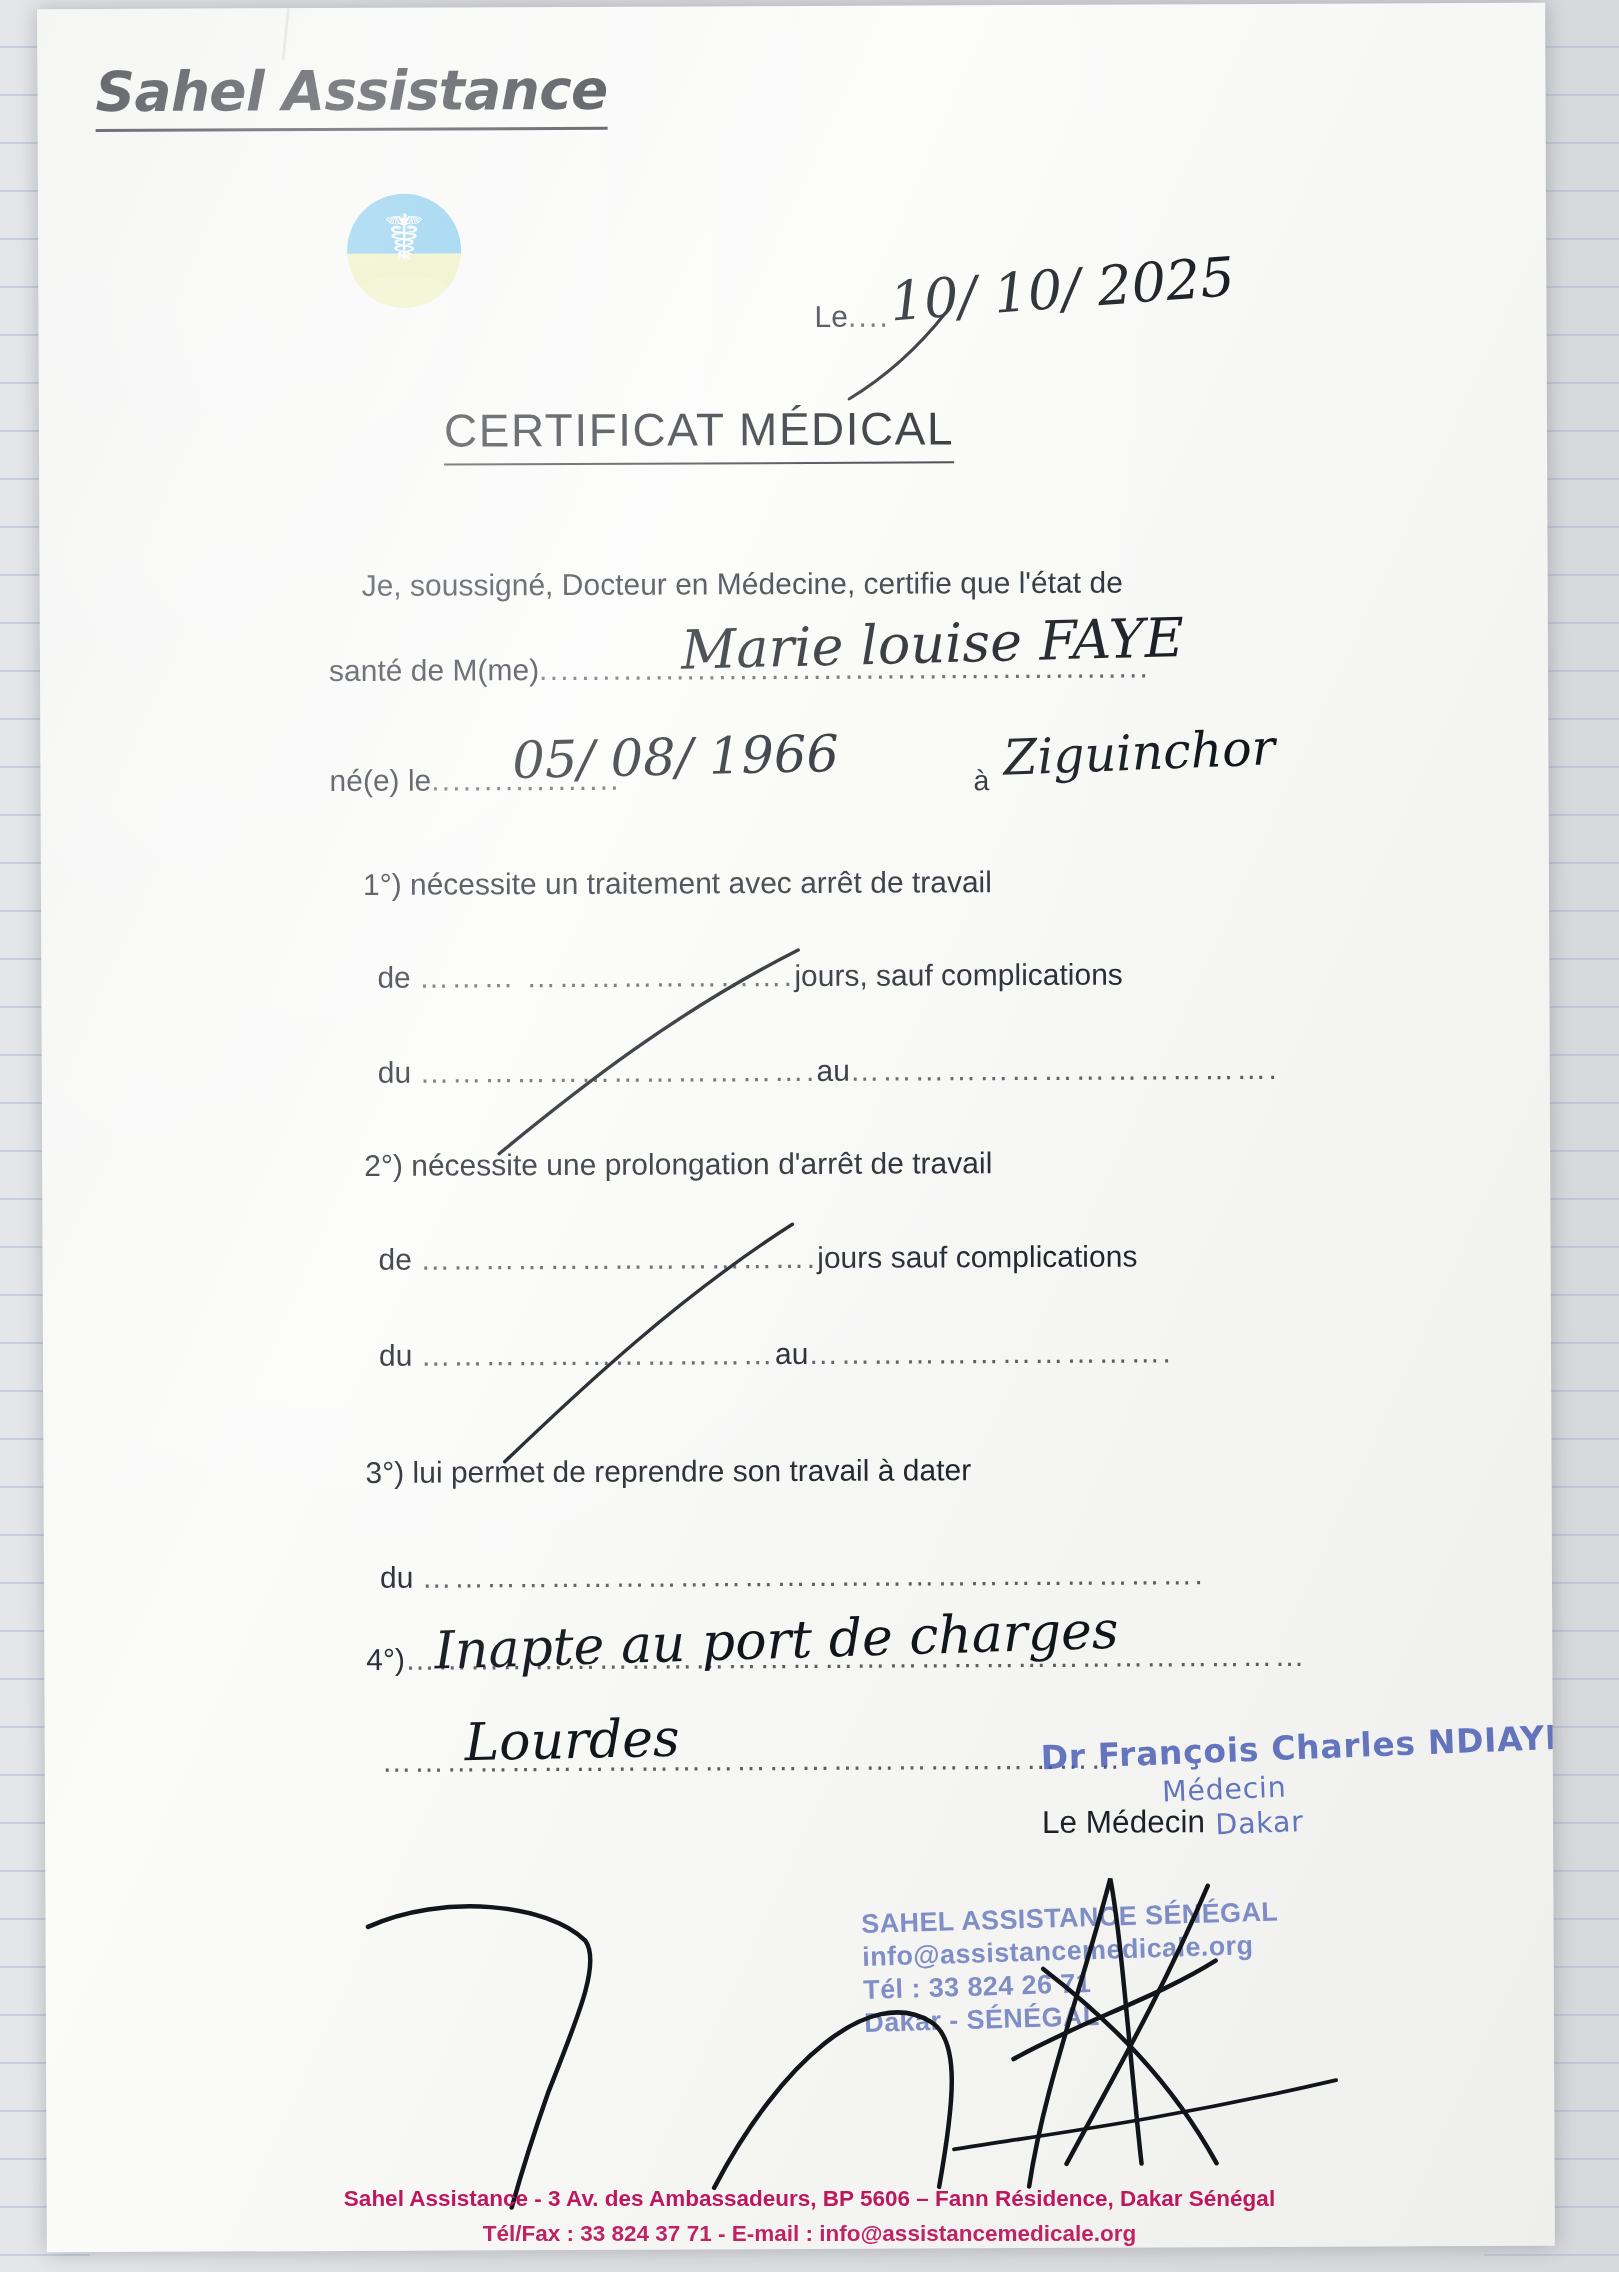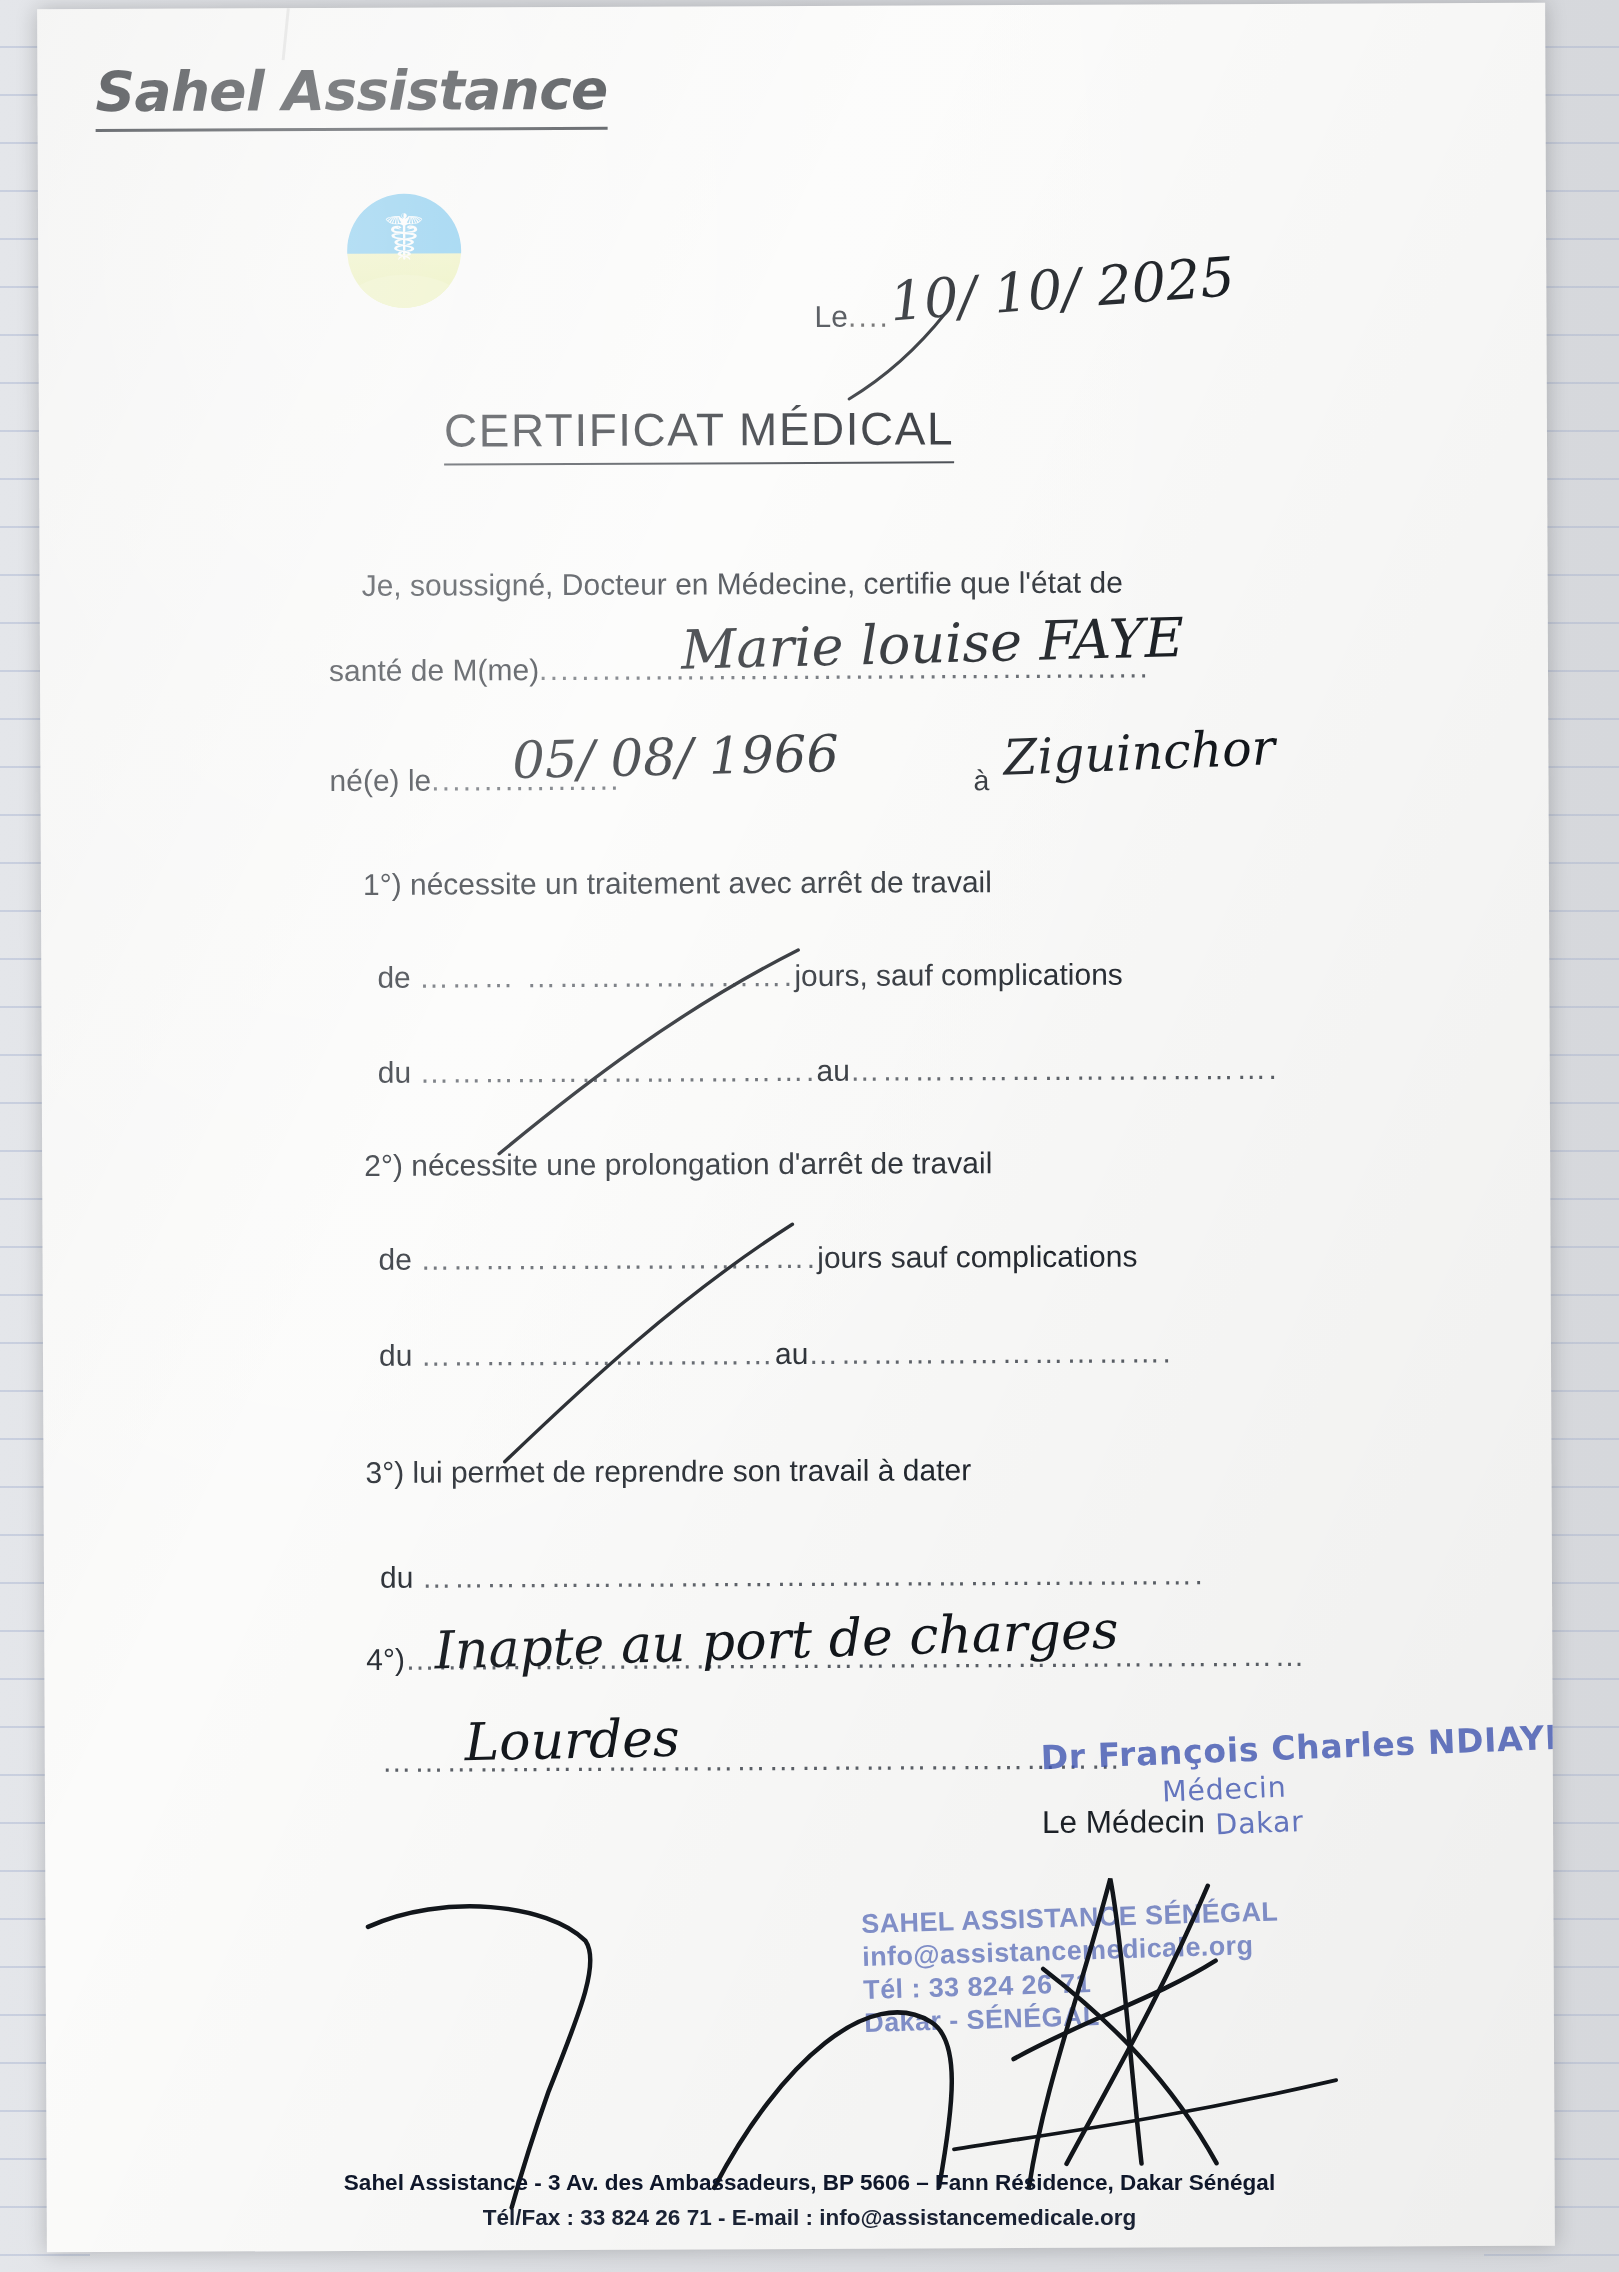--- a/index.html
+++ b/index.html
@@ -243,24 +243,24 @@
     left: 997px;
     top: 1799px;
     font-size: 31.5px;
     color: #1d2228;
   }
 
   .footer {
     position: absolute;
     left: 0;
     right: 0;
-    bottom: 42px;
+    bottom: 26px;
     text-align: center;
     font-size: 22.5px;
-    color: #0f172a;
+    color: #be185d;
     font-weight: bold;
     font-family: "Liberation Sans", sans-serif;
   }
   .footer .l2 {
     display: block;
     margin-top: 9px;
     opacity: 0.95;
   }
 
   svg.ink { overflow: visible; }
@@ -381,16 +381,16 @@
 
       <svg class="ink" style="position:absolute;left:315px;top:1889px;" width="255" height="315" viewBox="0 0 340 420">
         <path d="M10 40 C 110 -5, 250 10, 300 60 C 320 90, 290 160, 250 260 C 225 330, 210 380, 200 415" stroke="#12161b" stroke-width="6" fill="none" stroke-linecap="round"></path>
       </svg>
 
     </div>
   </div>
 
   <div class="footer">
     <span>Sahel Assistance - 3 Av. des Ambassadeurs, BP 5606 – Fann Résidence, Dakar Sénégal</span>
-    <span class="l2">Tél/Fax : 33 824 26 71 -  E-mail : info@assistancemedicale.org</span>
+    <span class="l2">Tél/Fax : 33 824 37 71 -  E-mail : info@assistancemedicale.org</span>
   </div>
 </div>
 
 
 </body></html>

